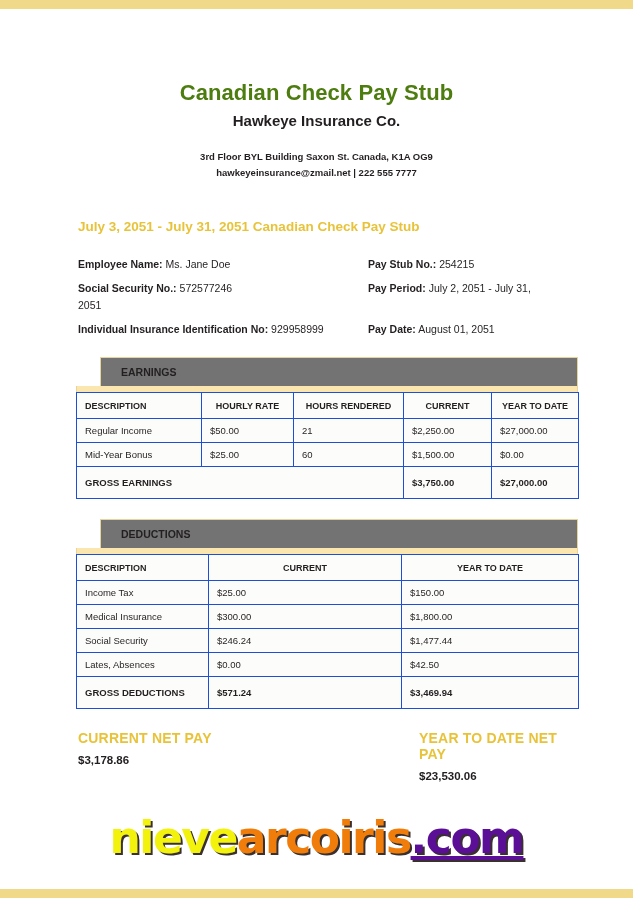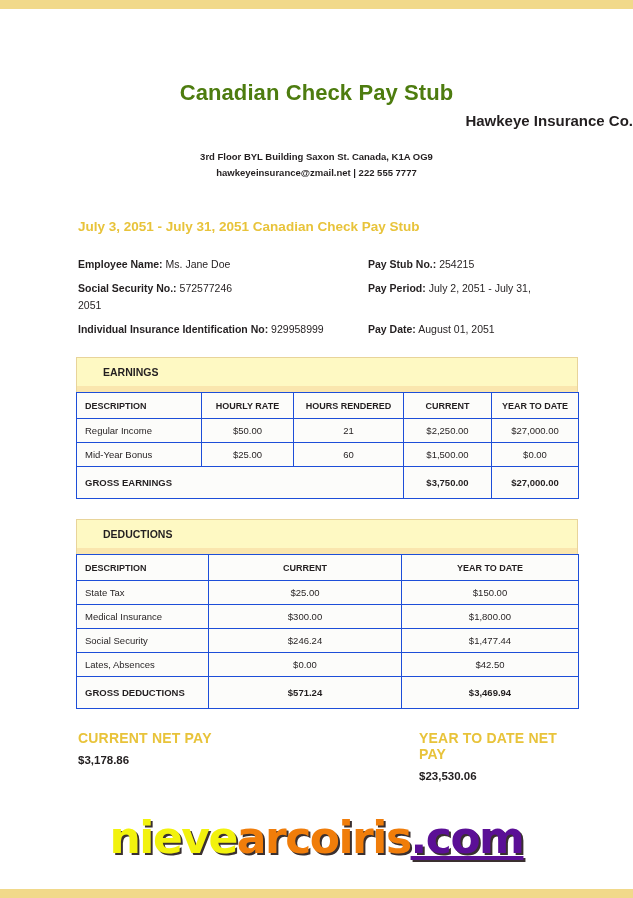--- a/index.html
+++ b/index.html
@@ -68,21 +68,21 @@
     font-size: 22px;
     font-weight: bold;
     color: #4d7c0f;
     letter-spacing: 0.1px;
   }
   .company-name {
     position: absolute;
     top: 112px;
     left: 0;
     width: 633px;
-    text-align: right;
+    text-align: center;
     font-size: 15px;
     font-weight: bold;
     color: #231f20;
   }
   .contact-block {
     position: absolute;
     top: 149px;
     left: 0;
     width: 633px;
     text-align: center;
@@ -131,30 +131,31 @@
   }
   .lbl { font-weight: bold; }
 
   
   .section {
     position: absolute;
     left: 76px;
     width: 502px;
   }
   .section-bar {
-    background: #fef9c3;
+    background: #737373;
     border: 1px solid #e8d49a;
     border-bottom: none;
     height: 29px;
     line-height: 29px;
-    padding-left: 26px;
+    padding-left: 20px;
     font-size: 10.5px;
     font-weight: bold;
     color: #231f20;
     box-sizing: border-box;
+    margin-left: 24px;
   }
   .section-bar-gap {
     background: #fae6ae;
     border-left: 1px solid #e8d49a;
     border-right: 1px solid #e8d49a;
     height: 6px;
     box-sizing: border-box;
   }
   table.grid {
     border-collapse: collapse;
@@ -172,21 +173,21 @@
     overflow: hidden;
     white-space: nowrap;
   }
   table.grid th {
     font-weight: bold;
     font-size: 9px;
     text-align: center;
     height: 26px;
   }
   table.grid th.left, table.grid td.left { text-align: left; }
-  table.grid td.ctr { text-align: center; }
+  table.grid td.ctr { }
   tr.total td {
     font-weight: bold;
     height: 32px;
   }
 
   
   .netpay {
     position: absolute;
     left: 78px;
     width: 500px;
@@ -339,21 +340,21 @@
       </colgroup>
       <thead>
         <tr>
           <th class="left">DESCRIPTION</th>
           <th>CURRENT</th>
           <th>YEAR TO DATE</th>
         </tr>
       </thead>
       <tbody>
         <tr>
-          <td class="left">State Tax</td>
+          <td class="left">Income Tax</td>
           <td class="ctr">$25.00</td>
           <td class="ctr">$150.00</td>
         </tr>
         <tr>
           <td class="left">Medical Insurance</td>
           <td class="ctr">$300.00</td>
           <td class="ctr">$1,800.00</td>
         </tr>
         <tr>
           <td class="left">Social Security</td>

